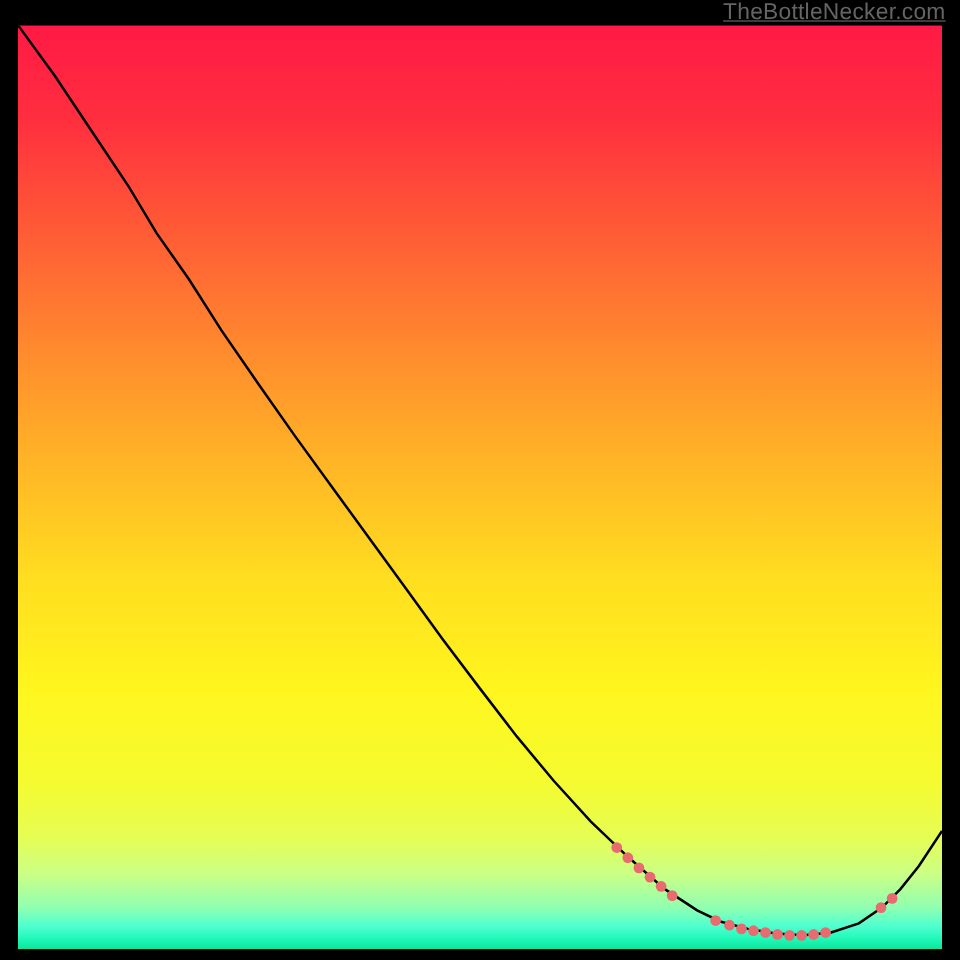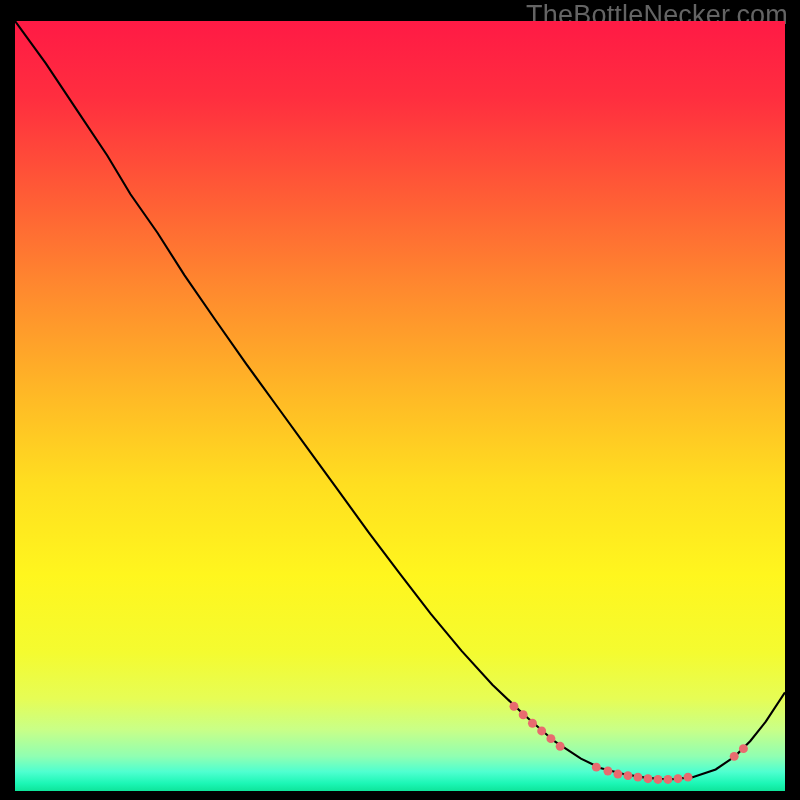--- a/index.html
+++ b/index.html
@@ -31,24 +31,25 @@
   }
   .curve {
     position: absolute;
     inset: 0;
   }
   .attrib {
     position: absolute;
     top: 0;
     right: 12px;
     color: #646464;
-    font-size: 27px;
+    font-size: 19px;
     font-weight: 500;
     letter-spacing: 0.2px;
     user-select: none;
+    text-decoration: underline;
   }
 </style>
 </head>
 <body>
 
 <div class="stage">
   <div class="attrib">TheBottleNecker.com</div>
 
   <div class="plot">
     <svg class="gradient" viewBox="0 0 1000 1000" preserveAspectRatio="none">

